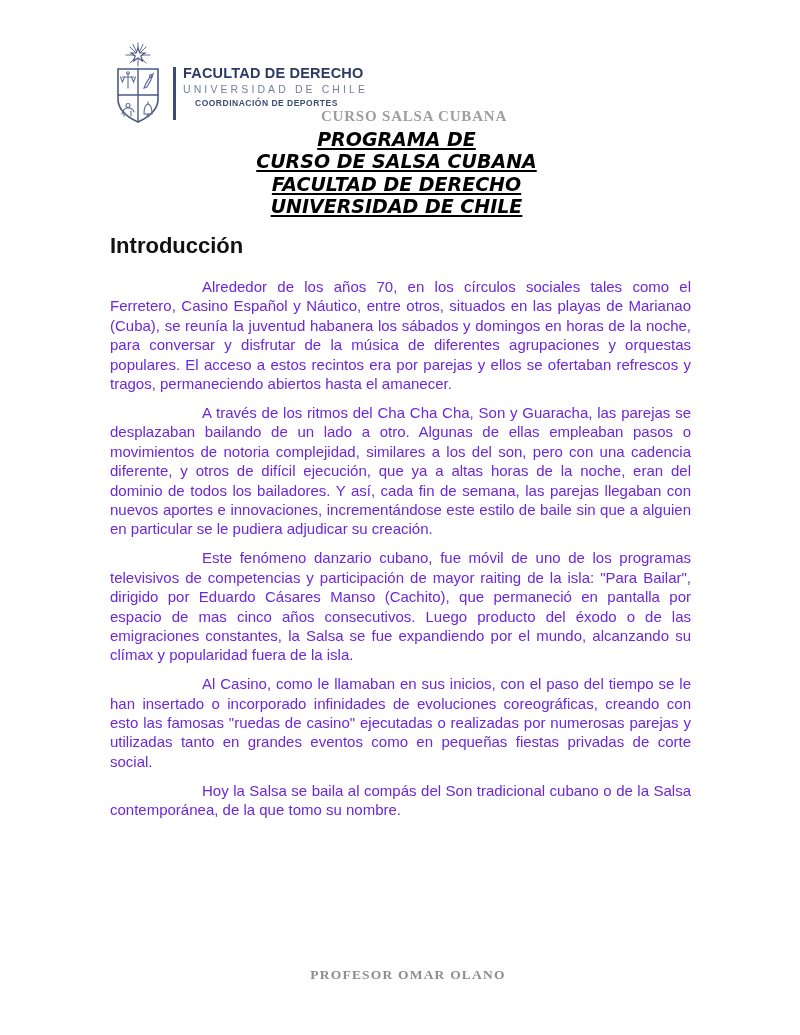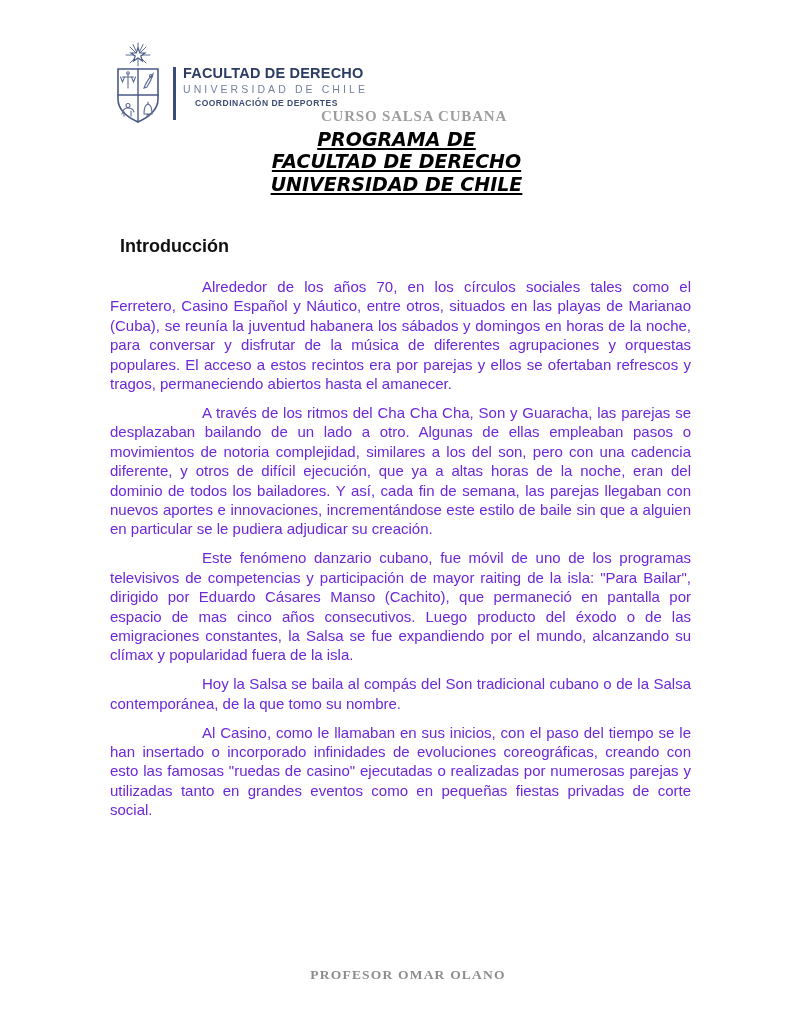--- a/index.html
+++ b/index.html
@@ -61,22 +61,22 @@
     text-decoration: underline;
     text-decoration-thickness: 2px;
     text-underline-offset: 2px;
   }
 
   
   main {
     position: absolute; top: 235px; left: 110px; width: 581px;
   }
   .section-heading {
-    margin: 0 0 20px 10px;
-    font-size: 18px; font-weight: bold;
+    margin: 0 0 20px 0;
+    font-size: 22px; font-weight: bold;
     line-height: 22px; color: #111111;
   }
   .body-par {
     margin: 0 0 9.5px 0;
     font-size: 15px; line-height: 19.4px;
     text-align: justify;
     text-indent: 92px;
     color: #6d28d9;
   }
 
@@ -150,27 +150,28 @@
       <div class="logo-l1">FACULTAD DE DERECHO</div>
       <div class="logo-l2">UNIVERSIDAD DE CHILE</div>
       <div class="logo-l3">COORDINACIÓN DE DEPORTES</div>
     </div>
   </div>
 
   <div class="watermark">CURSO SALSA CUBANA</div>
 
   <div class="title-block">
     <div class="title-line">PROGRAMA DE</div>
+    <div class="title-line">CURSO DE SALSA CUBANA</div>
     <div class="title-line">FACULTAD DE DERECHO</div>
     <div class="title-line">UNIVERSIDAD DE CHILE</div>
   </div>
 </header>
 
 <main>
   <h2 class="section-heading">Introducción</h2>
   <p class="body-par">Alrededor de los años 70, en los círculos sociales tales como el Ferretero, Casino Español y Náutico, entre otros, situados en las playas de Marianao (Cuba), se reunía la juventud habanera los sábados y domingos en horas de la noche, para conversar y disfrutar de la música de diferentes agrupaciones y orquestas populares. El acceso a estos recintos era por parejas y ellos se ofertaban refrescos y tragos, permaneciendo abiertos hasta el amanecer.</p>
   <p class="body-par">A través de los ritmos del Cha Cha Cha, Son y Guaracha, las parejas se desplazaban bailando de un lado a otro. Algunas de ellas empleaban pasos o movimientos de notoria complejidad, similares a los del son, pero con una cadencia diferente, y otros de difícil ejecución, que ya a altas horas de la noche, eran del dominio de todos los bailadores. Y así, cada fin de semana, las parejas llegaban con nuevos aportes e innovaciones, incrementándose este estilo de baile sin que a alguien en particular se le pudiera adjudicar su creación.</p>
   <p class="body-par">Este fenómeno danzario cubano, fue móvil de uno de los programas televisivos de competencias y participación de mayor raiting de la isla: "Para Bailar", dirigido por Eduardo Cásares Manso (Cachito), que permaneció en pantalla por espacio de mas cinco años consecutivos. Luego producto del éxodo o de las emigraciones constantes, la Salsa se fue expandiendo por el mundo, alcanzando su clímax y popularidad fuera de la isla.</p>
+  <p class="body-par">Al Casino, como le llamaban en sus inicios, con el paso del tiempo se le han insertado o incorporado infinidades de evoluciones coreográficas, creando con esto las famosas "ruedas de casino" ejecutadas o realizadas por numerosas parejas y utilizadas tanto en grandes eventos como en pequeñas fiestas privadas de corte social.</p>
   <p class="body-par">Hoy la Salsa se baila al compás del Son tradicional cubano o de la Salsa contemporánea, de la que tomo su nombre.</p>
-  <p class="body-par">Al Casino, como le llamaban en sus inicios, con el paso del tiempo se le han insertado o incorporado infinidades de evoluciones coreográficas, creando con esto las famosas "ruedas de casino" ejecutadas o realizadas por numerosas parejas y utilizadas tanto en grandes eventos como en pequeñas fiestas privadas de corte social.</p>
 </main>
 
 <div class="page-footer">PROFESOR OMAR OLANO</div>
 
 </body></html>

